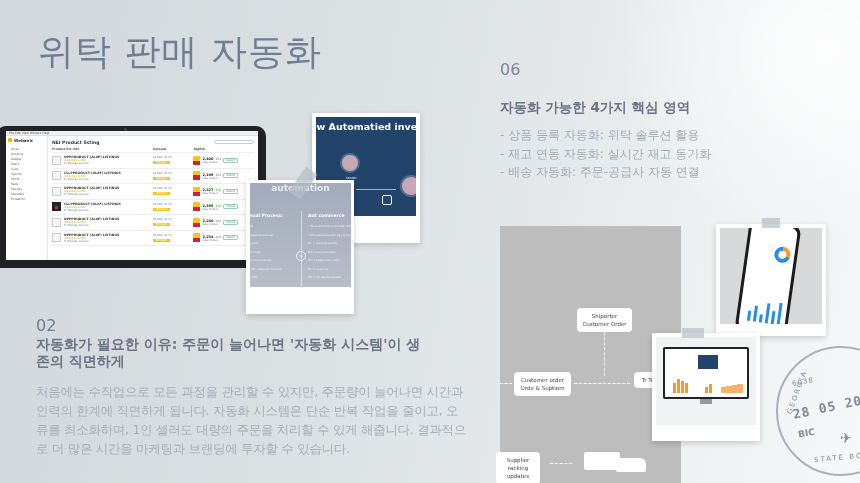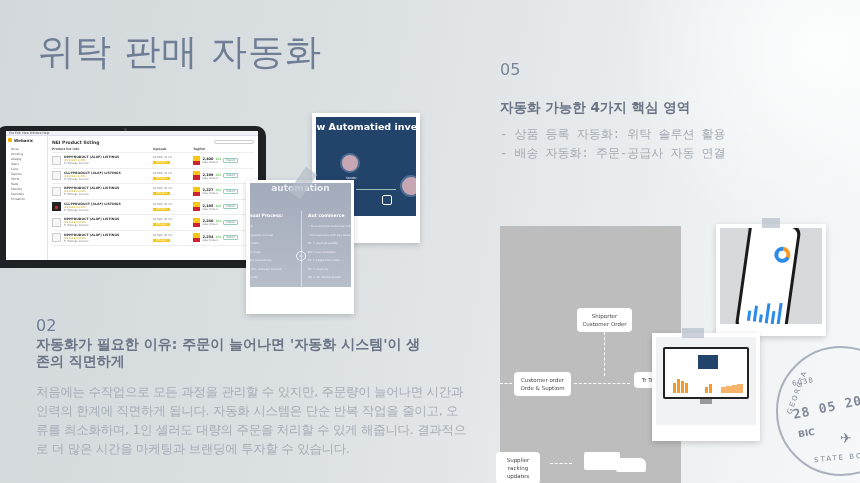--- a/index.html
+++ b/index.html
@@ -70,21 +70,21 @@
   .tape { position: absolute; background: rgba(180,190,200,0.7); }
 
   
   .s01-num { position: absolute; left: 36px; top: 316px; font-size: 16px; color: #6f7d95; }
   .s01-head { position: absolute; left: 36px; top: 336px; width: 390px; font-size: 14px; line-height: 17px; color: #6a7485; font-weight: bold; }
   .s01-body { position: absolute; left: 36px; top: 382px; width: 430px; font-size: 12.5px; line-height: 19px; color: #a7adb6; letter-spacing: -0.3px; }
 
   
   .s02-num { position: absolute; left: 500px; top: 60px; font-size: 16px; color: #7a8696; }
   .s02-head { position: absolute; left: 500px; top: 99px; font-size: 13.5px; color: #6a7485; font-weight: bold; }
-  .s02-list { position: absolute; left: 500px; top: 126px; list-style: none; font-family: Liberation Mono, monospace; }
+  .s02-list { position: absolute; left: 500px; top: 126px; list-style: none; }
   .s02-list li { font-size: 12px; line-height: 18.5px; color: #a4abb4; }
 
   
   .flow { position: absolute; left: 500px; top: 226px; width: 181px; height: 257px; background: #bdbdbd; }
   .fbox { position: absolute; background: #fff; border-radius: 4px; font-size: 5.5px; text-align: center; color: #444; line-height: 8px; padding: 4px 3px; }
   .dash-h { position: absolute; height: 0; border-top: 1px dashed #fff; }
   .dash-v { position: absolute; width: 0; border-left: 1px dashed #fff; }
   .truck { position: absolute; background: #fff; border-radius: 2px; }
 
   .pol-monitor { left: 652px; top: 333px; width: 108px; height: 108px; padding: 4px; }
@@ -283,24 +283,25 @@
       <p>HD = 20 muuha auusdi</p>
     </div>
   </div>
 </div>
 <div class="tape" style="left:296px; top:168px; width:14px; height:30px; transform:rotate(35deg);"></div>
 
 <div class="s01-num">02</div>
 <div class="s01-head">자동화가 필요한 이유: 주문이 늘어나면 '자동화 시스템'이 생존의 직면하게</div>
 <p class="s01-body">처음에는 수작업으로 모든 과정을 관리할 수 있지만, 주문량이 늘어나면 시간과 인력의 한계에 직면하게 됩니다. 자동화 시스템은 단순 반복 작업을 줄이고, 오류를 최소화하며, 1인 셀러도 대량의 주문을 처리할 수 있게 해줍니다. 결과적으로 더 많은 시간을 마케팅과 브랜딩에 투자할 수 있습니다.</p>
 
-<div class="s02-num">05</div>
+<div class="s02-num">06</div>
 <div class="s02-head">자동화 가능한 4가지 핵심 영역</div>
 <ul class="s02-list">
   <li>- 상품 등록 자동화: 위탁 솔루션 활용</li>
+  <li>- 재고 연동 자동화: 실시간 재고 동기화</li>
   <li>- 배송 자동화: 주문-공급사 자동 연결</li>
 </ul>
 
 <div class="flow">
   <div class="fbox" style="left:77px; top:82px; width:55px;">Shiporter Customer Order</div>
   <div class="dash-v" style="left:104px; top:106px; height:44px;"></div>
   <div class="fbox" style="left:14px; top:146px; width:57px;">Customer order Orde &amp; Suptiom</div>
   <div class="dash-h" style="left:0px; top:157px; width:12px;"></div>
   <div class="dash-h" style="left:74px; top:157px; width:56px;"></div>
   <div class="fbox" style="left:134px; top:146px; width:30px; text-align:right;">Tr Tracl</div>

